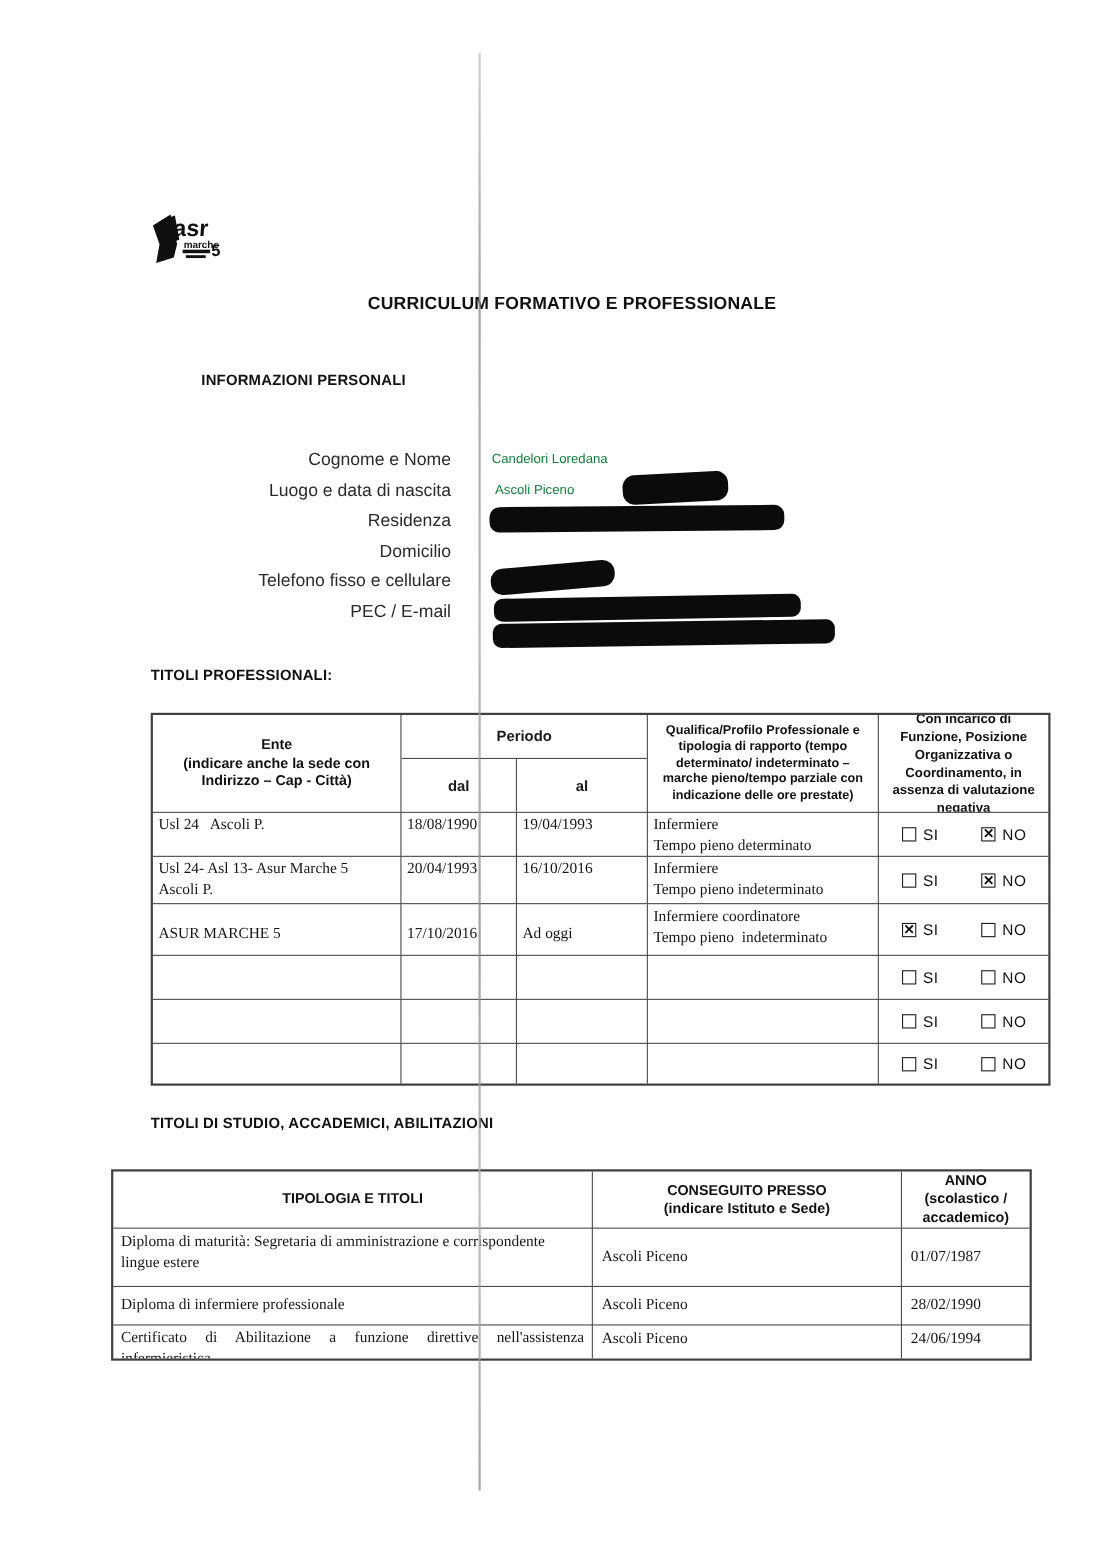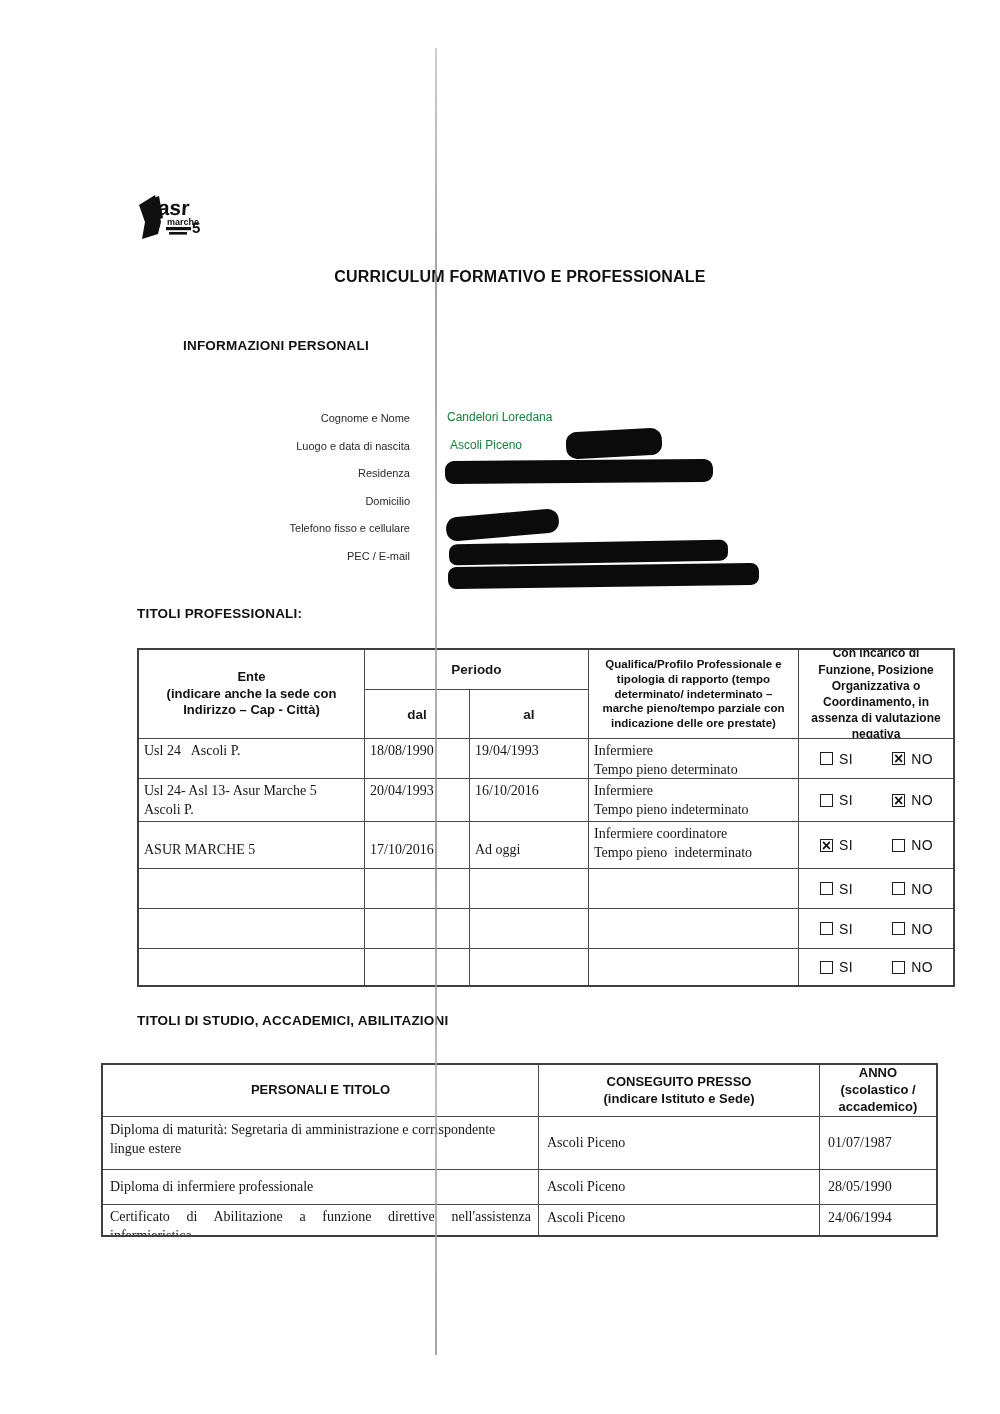--- a/index.html
+++ b/index.html
@@ -5,21 +5,21 @@
   html,body{margin:0;padding:0;background:#e8e8e8;}
   .page{position:relative;width:1000px;height:1414px;background:#ffffff;margin:0 auto;
         font-family:"Liberation Sans",sans-serif;color:#1a1a1a;overflow:hidden;}
   .abs{position:absolute;}
 
   
   .doc-title{left:40px;top:268px;width:960px;text-align:center;font-weight:bold;font-size:16px;letter-spacing:.2px;color:#111;}
   .sec-heading{font-weight:bold;font-size:13.5px;color:#111;letter-spacing:.2px;}
 
   
-  .labels{left:140px;top:405px;width:270px;text-align:right;font-size:11px;color:#2a2a2a;}
+  .labels{left:140px;top:405px;width:270px;text-align:right;font-size:16px;color:#2a2a2a;}
   .labels div{height:27.5px;line-height:27.5px;}
   .pi-value{font-weight:normal;font-size:12px;color:#15803d;}
   .redact{position:absolute;background:#0b0b0b;border-radius:11px;}
 
   
   .fold{left:435px;top:48px;width:2px;height:1307px;z-index:6;opacity:.8;
         background:linear-gradient(to bottom,#c2c2c2,#8d8d8d 18%,#a8a8a8 40%,#8a8a8a 62%,#b0b0b0 80%,#8f8f8f);}
 
   
   .grid{display:grid;box-sizing:border-box;border:2px solid #3f3f3f;background:#fff;}
@@ -207,34 +207,34 @@
       <span class="grp">
           <span class="box"></span>
           <span class="cb-lbl">NO</span>
         </span>
     </div>
   </div>
 
   <div class="abs sec-heading" style="left:137px;top:1013px;">TITOLI DI STUDIO, ACCADEMICI, ABILITAZIONI</div>
 
   <div class="abs grid" id="t2">
-    <div class="c h h2">PERSONALI E TITOLO</div>
+    <div class="c h h2">TIPOLOGIA E TITOLI</div>
     <div class="c h h2" style="white-space:pre-line;">CONSEGUITO PRESSO
 (indicare Istituto e Sede)</div>
     <div class="c h h2 anno-h lc">ANNO
 (scolastico /
 accademico)</div>
 
     <div class="c serif" style="padding:4px 7px;">Diploma di maturità: Segretaria di amministrazione e corrispondente lingue estere</div>
     <div class="c serif vc padl">Ascoli Piceno</div>
     <div class="c serif vc padl lc">01/07/1987</div>
 
     <div class="c serif vc" style="padding-left:7px;">Diploma di infermiere professionale</div>
     <div class="c serif vc padl">Ascoli Piceno</div>
-    <div class="c serif vc padl lc">28/05/1990</div>
+    <div class="c serif vc padl lc">28/02/1990</div>
 
     <div class="c serif just lr" style="padding:3px 7px;">Certificato di Abilitazione a funzione direttive nell'assistenza infermieristica</div>
     <div class="c serif padl lr" style="padding-top:4px;">Ascoli Piceno</div>
     <div class="c serif padl lc lr" style="padding-top:4px;">24/06/1994</div>
   </div>
 
   <div class="abs fold"></div>
 
 </div>
 

